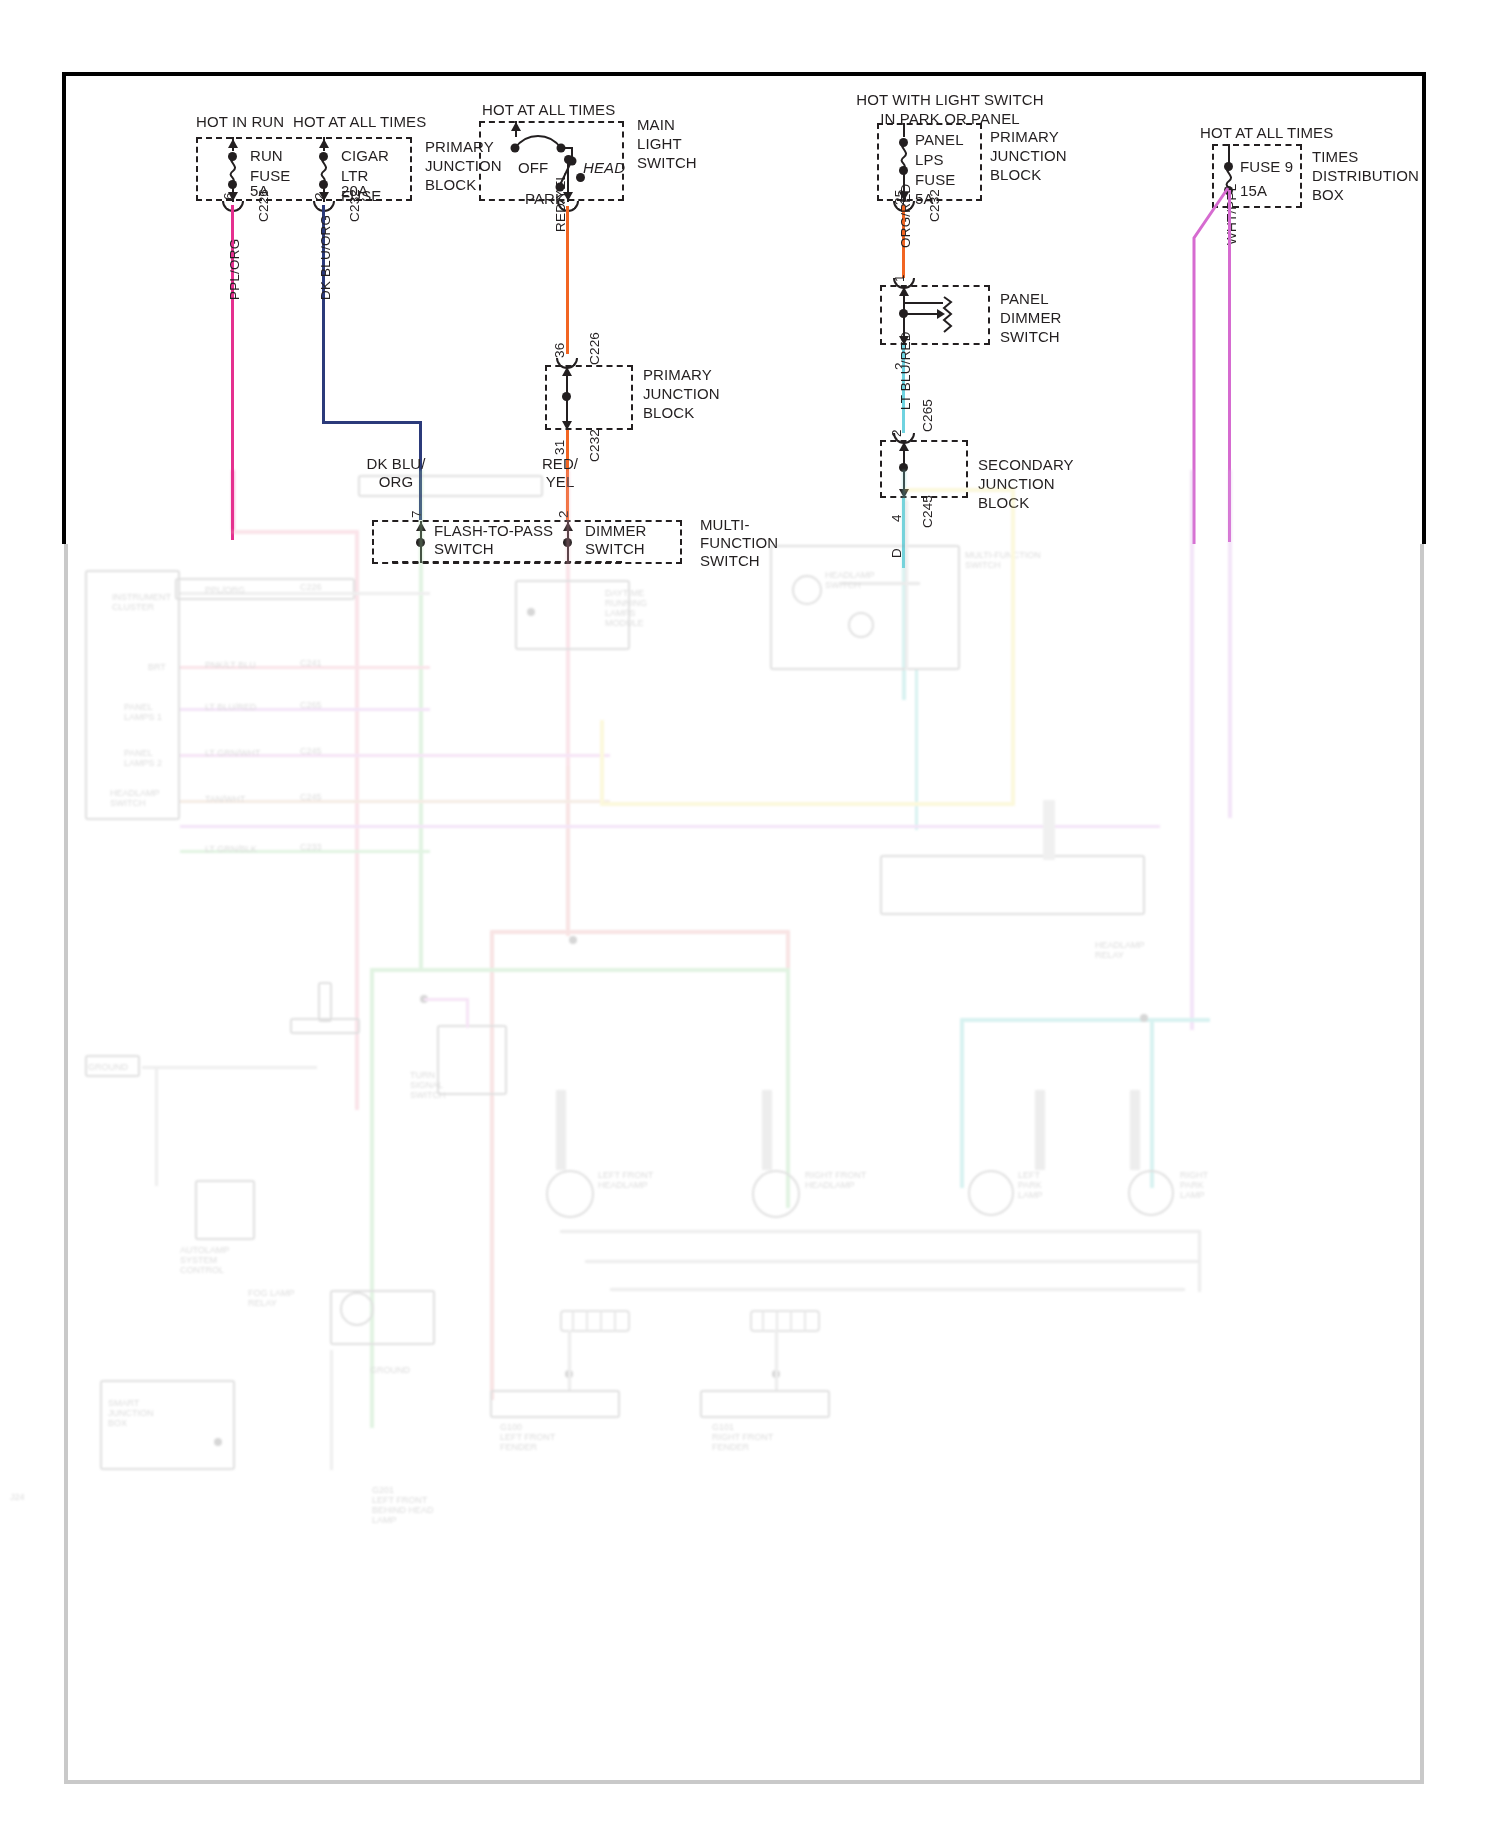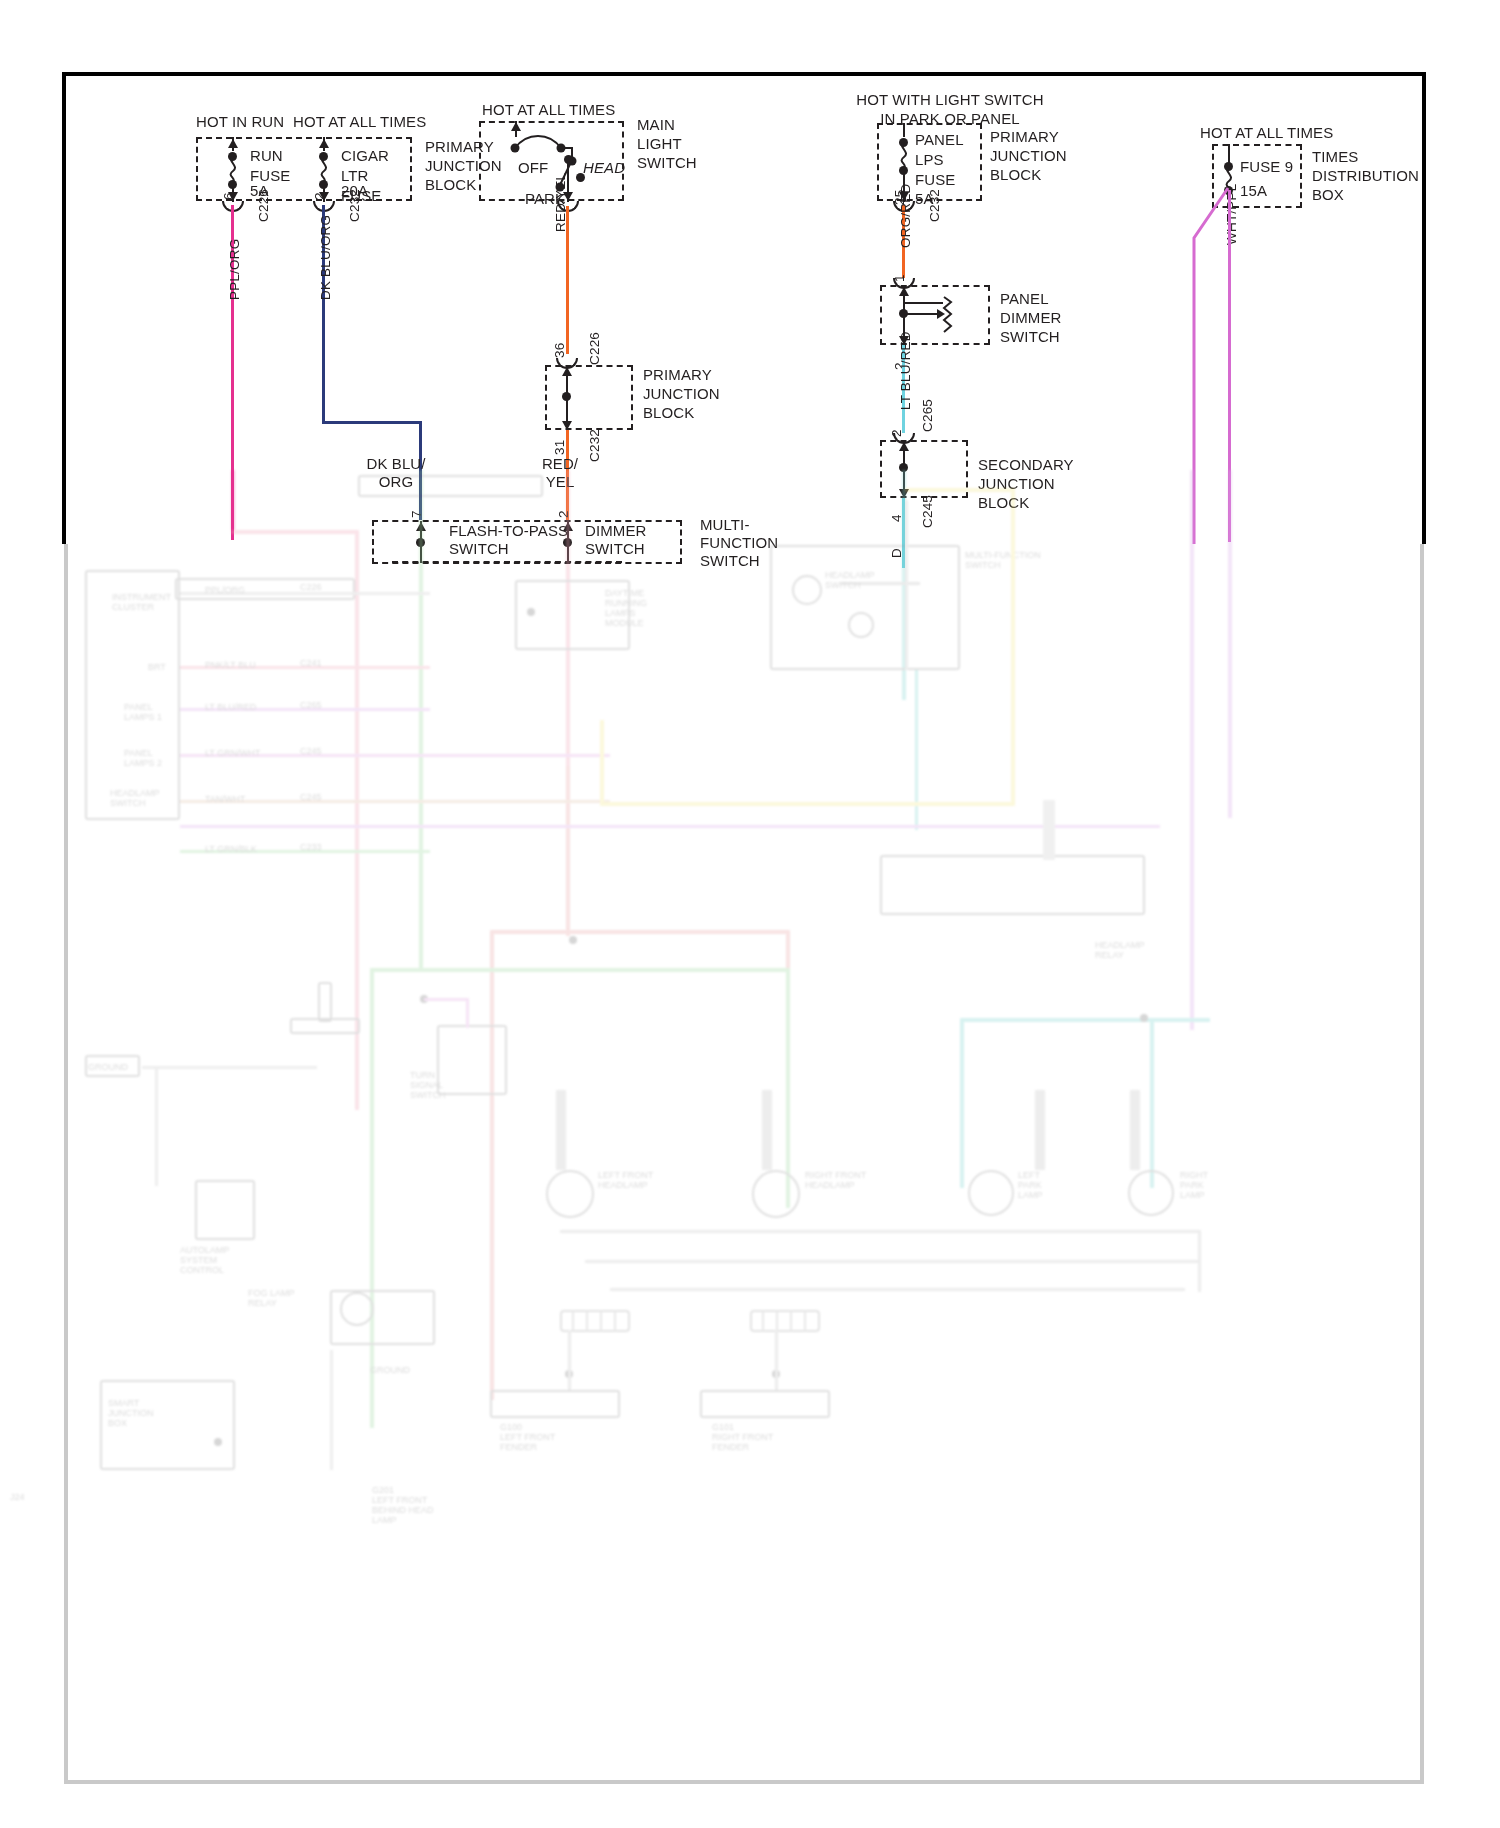--- a/index.html
+++ b/index.html
@@ -313,21 +313,21 @@
   <div class="lbl c" style="left:530px; top:455px; width:60px; line-height:18px;">RED/
 YEL</div>
   <div class="vlbl" style="left:556px; top:518px;">2</div>
 
   <div class="dashbox" style="left:372px; top:520px; width:310px; height:44px;"></div>
 
   <div class="dashbox no-top no-right" style="left:392px; top:521px; width:230px; height:42px; border-left:none;"></div>
   <div class="vline" style="left:420px; top:521px; height:42px;"></div>
   <div class="arrow-up" style="left:416px; top:522px;"></div>
   <div class="dot" style="left:416px; top:538px;"></div>
-  <div class="lbl" style="left:449px; top:522px; line-height:18px;">FLASH-TO-PASS
+  <div class="lbl" style="left:434px; top:522px; line-height:18px;">FLASH-TO-PASS
 SWITCH</div>
 
   <div class="vline" style="left:567px; top:521px; height:42px;"></div>
   <div class="arrow-up" style="left:563px; top:522px;"></div>
   <div class="dot" style="left:563px; top:538px;"></div>
   <div class="lbl" style="left:585px; top:522px; line-height:18px;">DIMMER
 SWITCH</div>
 
   <div class="lbl" style="left:700px; top:516px; line-height:18px;">MULTI-
 FUNCTION

